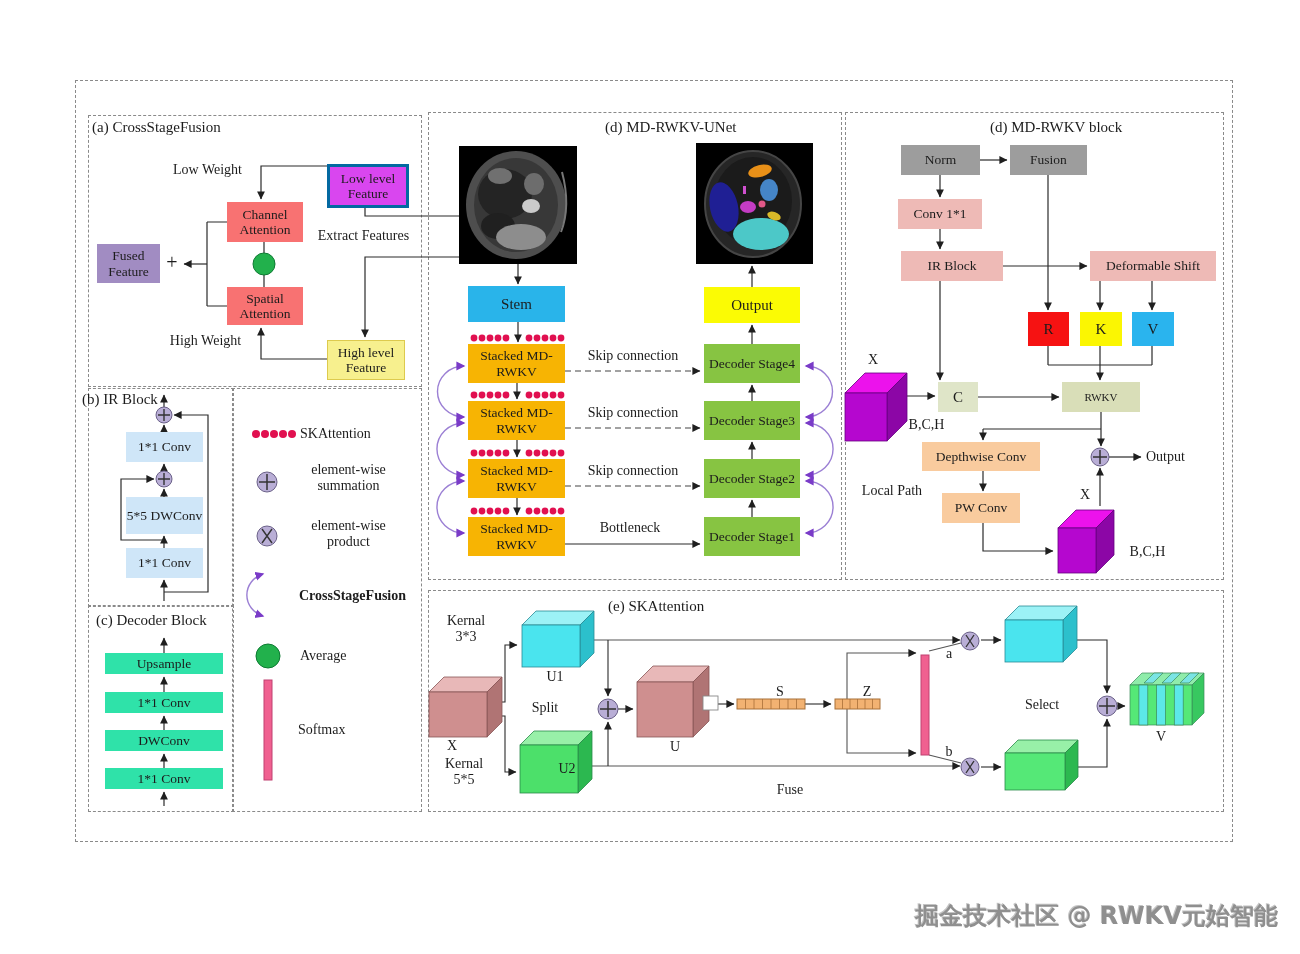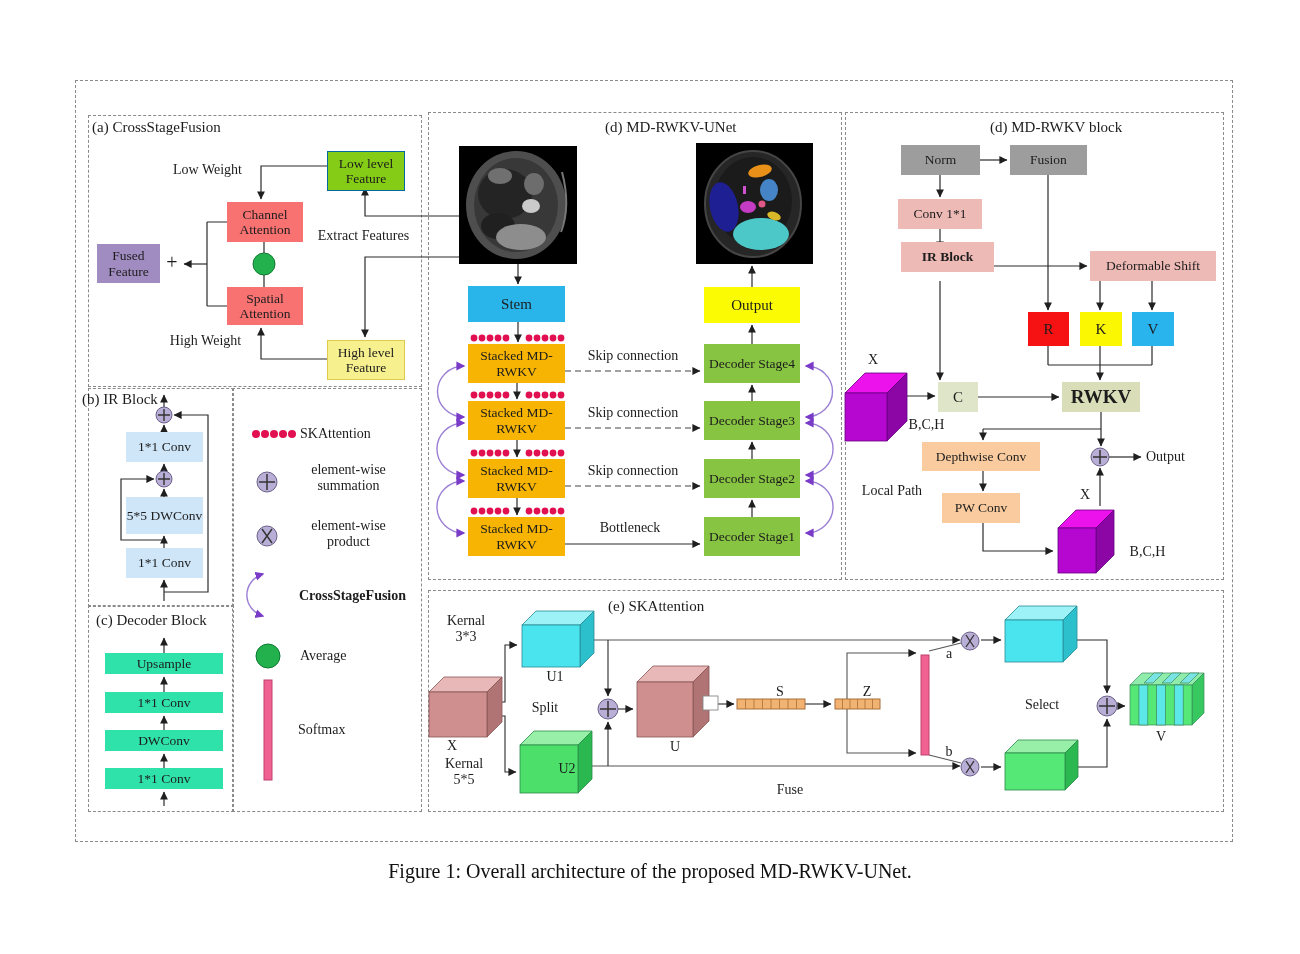--- a/index.html
+++ b/index.html
@@ -332,21 +332,21 @@
     </g>
   </svg>
 
   <div class="ttl" style="left:92px;top:119px;">(a) CrossStageFusion</div>
   <div class="ttl" style="left:82px;top:391px;">(b) IR Block</div>
   <div class="ttl" style="left:96px;top:612px;">(c) Decoder Block</div>
   <div class="ttl" style="left:605px;top:119px;">(d) MD-RWKV-UNet</div>
   <div class="ttl" style="left:990px;top:119px;">(d) MD-RWKV block</div>
   <div class="ttl" style="left:608px;top:598px;">(e) SKAttention</div>
 
-  <div class="bx" style="left:327px;top:151px;width:76px;height:38px;background:#84cc16;border:1px solid #0369a1;">Low level Feature</div>
+  <div class="bx" style="left:327px;top:164px;width:76px;height:38px;background:#d946ef;border:3px solid #0369a1;">Low level Feature</div>
   <div class="bx" style="left:227px;top:202px;width:76px;height:40px;background:#f87272;">Channel Attention</div>
   <div class="bx" style="left:97px;top:244px;width:63px;height:39px;background:#a18cc2;">Fused Feature</div>
   <div class="bx" style="left:227px;top:287px;width:76px;height:38px;background:#f87272;">Spatial Attention</div>
   <div class="bx" style="left:327px;top:340px;width:76px;height:38px;background:#f7f08e;border:1px solid #ddca4e;">High level Feature</div>
   <div class="lbl" style="left:160px;top:162px;width:95px;">Low Weight</div>
   <div class="lbl" style="left:158px;top:333px;width:95px;">High Weight</div>
   <div class="lbl" style="left:306px;top:228px;width:115px;">Extract Features</div>
   <div class="lbl" style="left:162px;top:251px;width:20px;font-size:20px;">+</div>
 
   <div class="bx" style="left:126px;top:432px;width:77px;height:30px;background:#cfe6f8;">1*1 Conv</div>
@@ -376,27 +376,27 @@
   <div class="bx" style="left:704px;top:459px;width:96px;height:39px;background:#87c442;">Decoder Stage2</div>
   <div class="bx" style="left:704px;top:517px;width:96px;height:39px;background:#87c442;text-align:right;">Decoder Stage1</div>
   <div class="lbl" style="left:573px;top:348px;width:120px;white-space:nowrap;">Skip connection</div>
   <div class="lbl" style="left:573px;top:405px;width:120px;white-space:nowrap;">Skip connection</div>
   <div class="lbl" style="left:573px;top:463px;width:120px;white-space:nowrap;">Skip connection</div>
   <div class="lbl" style="left:570px;top:520px;width:120px;">Bottleneck</div>
 
   <div class="bx" style="left:901px;top:145px;width:79px;height:30px;background:#9d9d9d;">Norm</div>
   <div class="bx" style="left:1010px;top:145px;width:77px;height:30px;background:#9d9d9d;">Fusion</div>
   <div class="bx" style="left:898px;top:199px;width:84px;height:30px;background:#eebab6;">Conv 1*1</div>
-  <div class="bx" style="left:901px;top:242px;width:93px;height:30px;background:#eebab6;font-weight:bold;">IR Block</div>
+  <div class="bx" style="left:901px;top:251px;width:102px;height:30px;background:#eebab6;">IR Block</div>
   <div class="bx" style="left:1090px;top:251px;width:126px;height:30px;background:#eebab6;">Deformable Shift</div>
   <div class="bx" style="left:1028px;top:312px;width:41px;height:34px;background:#f61212;font-size:15px;">R</div>
   <div class="bx" style="left:1080px;top:312px;width:42px;height:34px;background:#fbf602;font-size:15px;">K</div>
   <div class="bx" style="left:1132px;top:312px;width:42px;height:34px;background:#2ab4ee;font-size:15px;">V</div>
   <div class="bx" style="left:938px;top:382px;width:40px;height:30px;background:#dfe5c8;font-size:15px;">C</div>
-  <div class="bx" style="left:1062px;top:382px;width:78px;height:30px;background:#d9deb8;font-size:19px;font-weight:bold;">RWKV</div>
+  <div class="bx" style="left:1062px;top:382px;width:78px;height:30px;background:#d9deb8;font-size:11px;">RWKV</div>
   <div class="bx" style="left:922px;top:442px;width:118px;height:29px;background:#f9cb9e;">Depthwise Conv</div>
   <div class="bx" style="left:942px;top:493px;width:78px;height:30px;background:#f9cb9e;">PW Conv</div>
   <div class="lbl" style="left:852px;top:483px;width:80px;">Local Path</div>
   <div class="lbl" style="left:1146px;top:449px;width:60px;text-align:left;">Output</div>
   <div class="lbl" style="left:858px;top:352px;width:30px;">X</div>
   <div class="lbl" style="left:899px;top:417px;width:55px;">B,C,H</div>
   <div class="lbl" style="left:1072px;top:487px;width:26px;">X</div>
   <div class="lbl" style="left:1120px;top:544px;width:55px;">B,C,H</div>
 
   <div class="lbl" style="left:440px;top:613px;width:52px;">Kernal 3*3</div>
@@ -407,15 +407,15 @@
   <div class="lbl" style="left:552px;top:761px;width:30px;">U2</div>
   <div class="lbl" style="left:660px;top:739px;width:30px;">U</div>
   <div class="lbl" style="left:770px;top:684px;width:20px;">S</div>
   <div class="lbl" style="left:857px;top:684px;width:20px;">Z</div>
   <div class="lbl" style="left:941px;top:646px;width:16px;">a</div>
   <div class="lbl" style="left:941px;top:744px;width:16px;">b</div>
   <div class="lbl" style="left:1013px;top:697px;width:58px;">Select</div>
   <div class="lbl" style="left:1148px;top:729px;width:26px;">V</div>
   <div class="lbl" style="left:766px;top:782px;width:48px;">Fuse</div>
 
-  <div class="caption">Figure 1: Overall architecture of the proposed MD-RWKV-UNet.</div>
+  <div class="watermark">掘金技术社区 @ RWKV元始智能</div>
 
 </div>
 
 </body></html>

